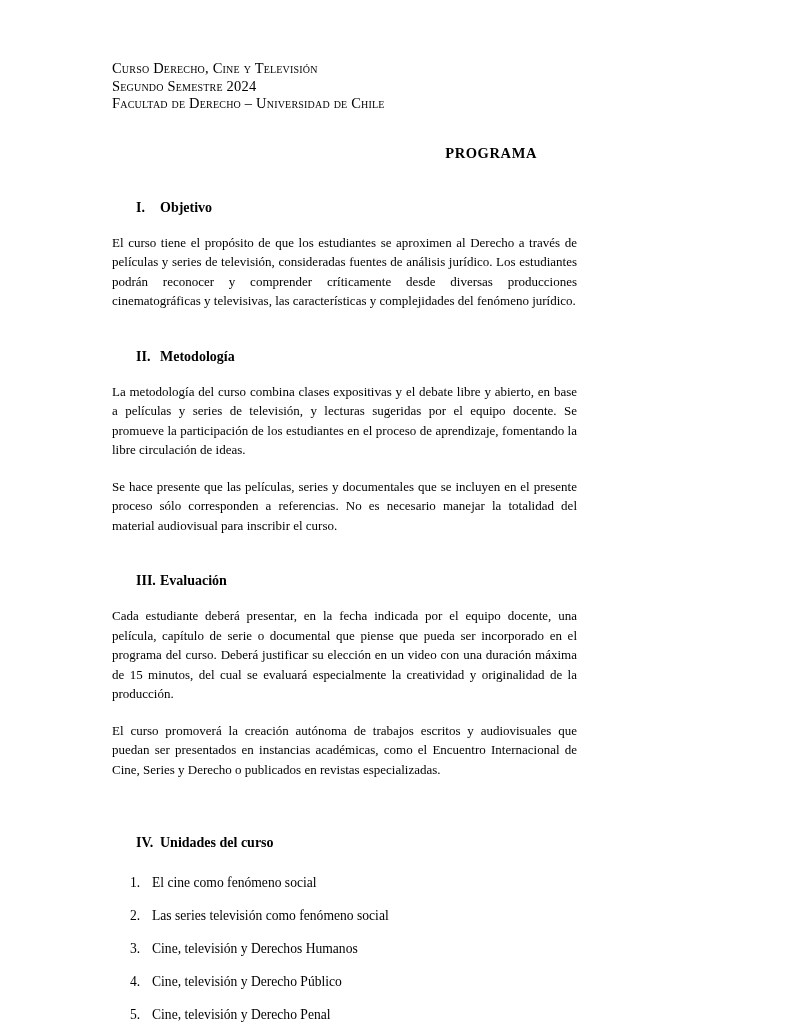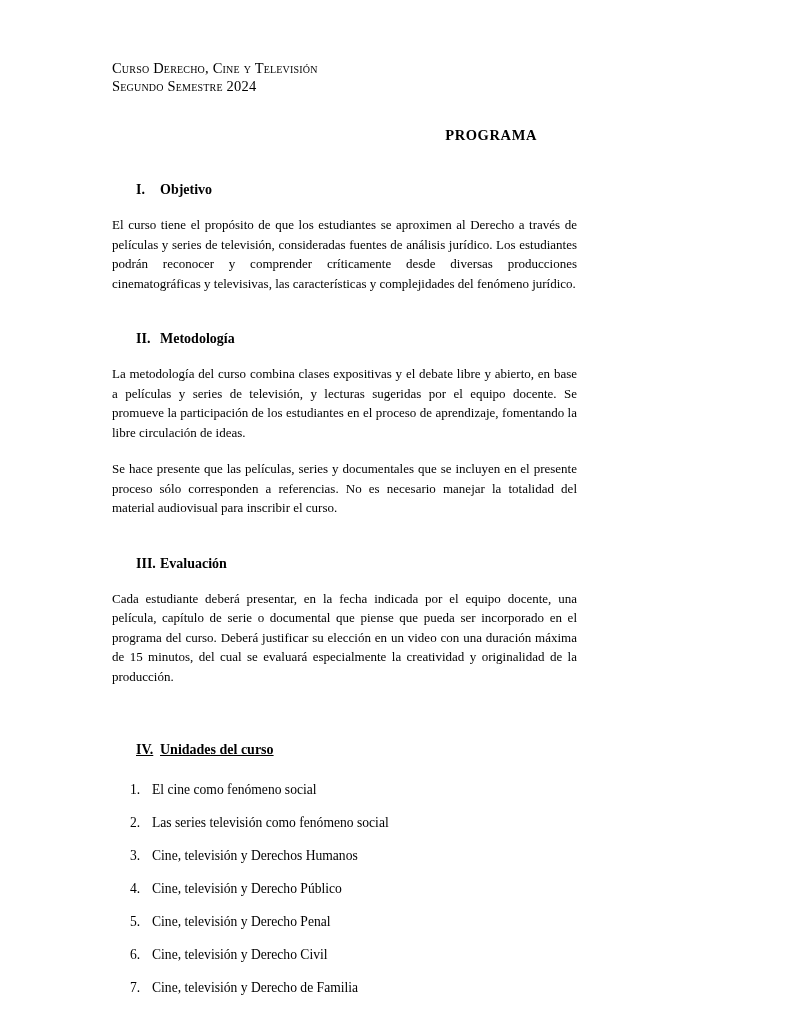--- a/index.html
+++ b/index.html
@@ -58,21 +58,20 @@
     display: inline-block;
   }
   p.body-par {
     font-size: 13px;
     line-height: 19.5px;
     text-align: justify;
     margin: 17px 0 0 0;
   }
   .heading-gap-big {
     margin-top: 56px;
-    text-decoration: underline;
   }
   ol.units {
     list-style: none;
     margin: 22px 0 0 0;
     padding: 0;
   }
   ol.units li {
     font-size: 13.6px;
     line-height: 19px;
     margin-bottom: 14px;
@@ -88,20 +87,21 @@
   }
 </style>
 </head>
 <body>
 
 <div class="page">
 
   <div class="header-block">
     <div class="header-line">Curso Derecho, Cine y Televisión</div>
     <div class="header-line">Segundo Semestre 2024</div>
+    <div class="header-line">Facultad de Derecho – Universidad de Chile</div>
   </div>
 
   <div class="doc-title">PROGRAMA</div>
 
   <div class="section-heading">
     <span class="num">I.</span>
     <span class="lbl">Objetivo</span>
   </div>
   <p class="body-par">El curso tiene el propósito de que los estudiantes se aproximen al Derecho a través de películas y series de televisión, consideradas fuentes de análisis jurídico. Los estudiantes podrán reconocer y comprender críticamente desde diversas producciones cinematográficas y televisivas, las características y complejidades del fenómeno jurídico.</p>
 
@@ -110,20 +110,21 @@
     <span class="lbl">Metodología</span>
   </div>
   <p class="body-par">La metodología del curso combina clases expositivas y el debate libre y abierto, en base a películas y series de televisión, y lecturas sugeridas por el equipo docente. Se promueve la participación de los estudiantes en el proceso de aprendizaje, fomentando la libre circulación de ideas.</p>
   <p class="body-par">Se hace presente que las películas, series y documentales que se incluyen en el presente proceso sólo corresponden a referencias. No es necesario manejar la totalidad del material audiovisual para inscribir el curso.</p>
 
   <div class="section-heading">
     <span class="num">III.</span>
     <span class="lbl">Evaluación</span>
   </div>
   <p class="body-par">Cada estudiante deberá presentar, en la fecha indicada por el equipo docente, una película, capítulo de serie o documental que piense que pueda ser incorporado en el programa del curso. Deberá justificar su elección en un video con una duración máxima de 15 minutos, del cual se evaluará especialmente la creatividad y originalidad de la producción.</p>
+  <p class="body-par">El curso promoverá la creación autónoma de trabajos escritos y audiovisuales que puedan ser presentados en instancias académicas, como el Encuentro Internacional de Cine, Series y Derecho o publicados en revistas especializadas.</p>
 
   <div class="section-heading heading-gap-big">
     <span class="num">IV.</span>
     <span class="lbl">Unidades del curso</span>
   </div>
 
   <ol class="units">
     <li>
       <span class="n">1.</span>
       <span class="t">El cine como fenómeno social</span>

